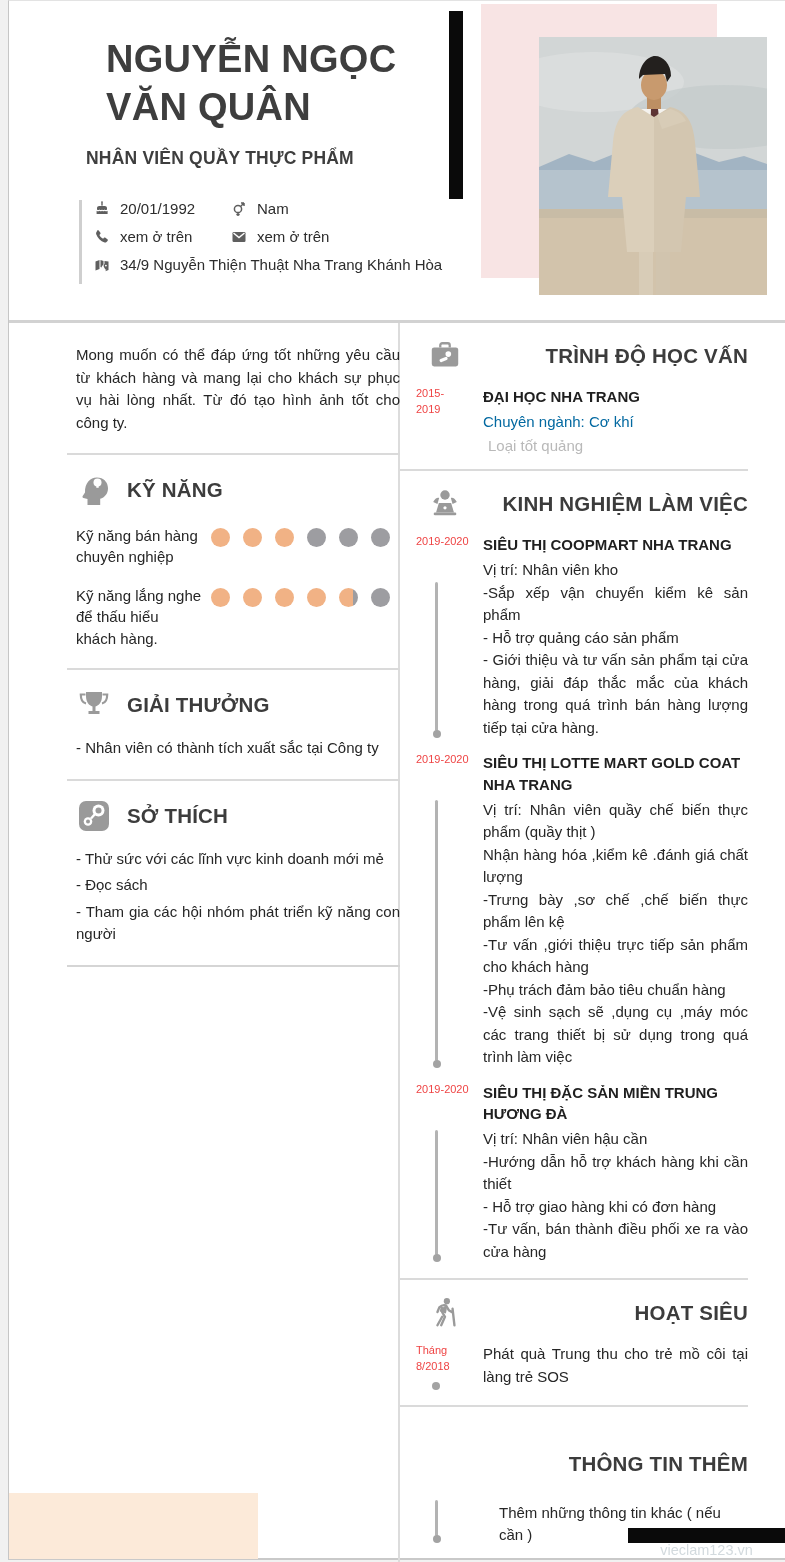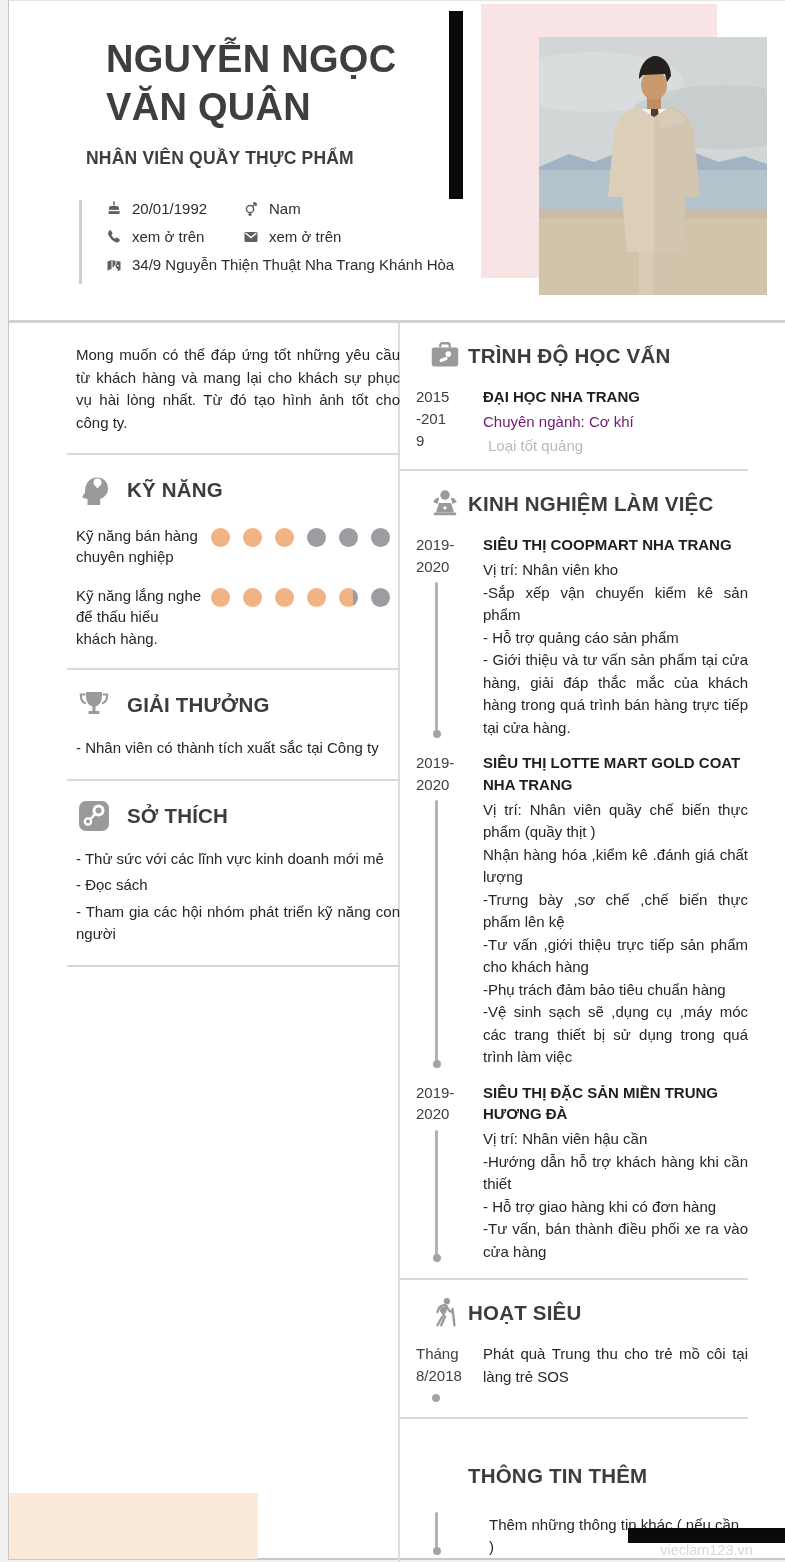--- a/index.html
+++ b/index.html
@@ -19,21 +19,21 @@
     position: absolute; left: 77px; top: 34px; width: 335px;
     font-size: 38px; font-weight: bold; color: #3e3e3e; line-height: 1.27; letter-spacing: .3px; margin-left: 20px;
   }
   .job-title {
     position: absolute; left: 77px; top: 147px;
     font-size: 17.5px; font-weight: bold; color: #3e3e3e; letter-spacing: .2px;
   }
   .accent-bar { position: absolute; left: 440px; top: 10px; width: 14px; height: 188px; background: #0a0a0a; }
   .photo-backdrop { position: absolute; left: 472px; top: 3px; width: 236px; height: 274px; }
   .photo { position: absolute; left: 530px; top: 36px; width: 228px; height: 258px; overflow: hidden; }
-  .contact { position: absolute; left: 70px; top: 199px; border-left: 3px solid #cfcfcf; padding-left: 24px; width: 390px; text-align: right; }
+  .contact { position: absolute; left: 70px; top: 199px; border-left: 3px solid #cfcfcf; padding-left: 12px; width: 390px; text-align: right; }
   .crow { display: flex; align-items: center; margin-bottom: 11px; font-size: 15px; color: #2d2d2d; }
   .ccell { display: flex; align-items: center; gap: 10px; }
   .ccell.c1 { width: 137px; }
   .cicon { width: 16px; height: 16px; flex: 0 0 16px; }
   
   .columns { display: flex; align-items: stretch; }
   .col-left { width: 391px; border-right: 2px solid #dcdcdc; }
   .col-right { flex: 1; }
   
   .lb { margin-left: 58px; width: 333px; border-bottom: 2px solid #dadada; padding: 17px 0 19px 9px; }
@@ -46,42 +46,42 @@
   .skill-label { width: 126px; font-size: 15px; line-height: 1.43; color: #262626; }
   .dots { display: flex; gap: 13px; margin-left: 9px; margin-top: 3px; }
   .dot { width: 19px; height: 19px; border-radius: 50%; }
   .dot.full { background: #f1b285; }
   .dot.empty { background: #9d9da1; }
   .dot.half { background: linear-gradient(90deg, #f1b285 0 72%, #9d9da1 72%); }
   .list-line { margin-top: 4px; }
   .mt14 { margin-top: 14px; }
   
   .rb { margin-right: 37px; border-bottom: 2px solid #dadada; padding: 16px 0 15px 16px; }
-  .rb .trow { margin-left: 12px; gap: 6px; }
+  .rb .trow { margin-left: 12px; gap: 6px; justify-content: space-between; }
   .rb .sec-icon { width: 34px; height: 34px; flex: 0 0 34px; }
   .icon-spacer { width: 34px; height: 34px; flex: 0 0 34px; }
   .entry { display: grid; grid-template-columns: 67px 1fr; margin-top: 13px; position: relative; }
-  .period { font-size: 15px; color: #404040; line-height: 1.45; }
+  .period { font-size: 11px; color: #ef4444; line-height: 1.45; }
   .period.narrow { width: 34px; word-break: break-all; }
   .company { font-weight: bold; font-size: 15px; line-height: 1.45; color: #1f1f1f; margin-bottom: 3px; }
   .detail { font-size: 15px; color: #262626; line-height: 1.5; text-align: justify; }
   .grade { font-size: 15px; color: #b9b9b9; margin-left: 5px; margin-top: 4px; }
-  .major { font-size: 15px; color: #701a75; line-height: 1.5; }
+  .major { font-size: 15px; color: #0369a1; line-height: 1.5; }
   .tl-line { position: absolute; left: 19px; top: 48px; bottom: 8px; width: 3px; background: #b3b3b3; border-radius: 2px; }
   .tl-line::after {
     content: ""; position: absolute; left: -2.5px; bottom: -7px;
     width: 8px; height: 8px; border-radius: 50%; background: #a3a3a3;
   }
   .tl-short { position: relative; width: 3px; height: 36px; background: #b3b3b3; border-radius: 2px; margin: 6px 0 0 19px; }
   .tl-short::after {
     content: ""; position: absolute; left: -2.5px; bottom: -7px;
     width: 8px; height: 8px; border-radius: 50%; background: #a3a3a3;
   }
   .dot-solo { width: 8px; height: 8px; border-radius: 50%; background: #a3a3a3; margin: 7px 0 0 16px; }
-  .add-text { font-size: 15px; color: #262626; line-height: 1.5; margin-top: 8px; margin-left: 6px; }
+  .add-text { font-size: 15px; color: #262626; line-height: 1.5; margin-top: 8px; margin-left: 16px; }
   
   .peach { position: absolute; left: 0; top: 1492px; width: 249px; height: 66px; }
   .footer-bar { position: absolute; left: 619px; top: 1527px; width: 157px; height: 15px; background: #0a0a0a; }
   .watermark { position: absolute; left: 619px; top: 1541px; width: 157px; text-align: center; font-size: 14.5px; color: #d3dade; }
 </style>
 </head>
 <body>
 
 <div class="page">
 
@@ -271,21 +271,21 @@
 
         <div class="entry">
           <div>
             <div class="period">2019-2020</div>
           </div>
           <div>
             <div class="company">SIÊU THỊ COOPMART NHA TRANG</div>
             <div class="detail">Vị trí: Nhân viên kho</div>
             <div class="detail">-Sắp xếp vận chuyển kiểm kê sản phẩm</div>
             <div class="detail">- Hỗ trợ quảng cáo sản phẩm</div>
-            <div class="detail">- Giới thiệu và tư vấn sản phẩm tại cửa hàng, giải đáp thắc mắc của khách hàng trong quá trình bán hàng trực tiếp tại cửa hàng.</div>
+            <div class="detail">- Giới thiệu và tư vấn sản phẩm tại cửa hàng, giải đáp thắc mắc của khách hàng trong quá trình bán hàng lượng tiếp tại cửa hàng.</div>
           </div>
           <div class="tl-line"></div>
         </div>
 
         <div class="entry">
           <div>
             <div class="period">2019-2020</div>
           </div>
           <div>
             <div class="company">SIÊU THỊ LOTTE MART GOLD COAT NHA TRANG</div>

